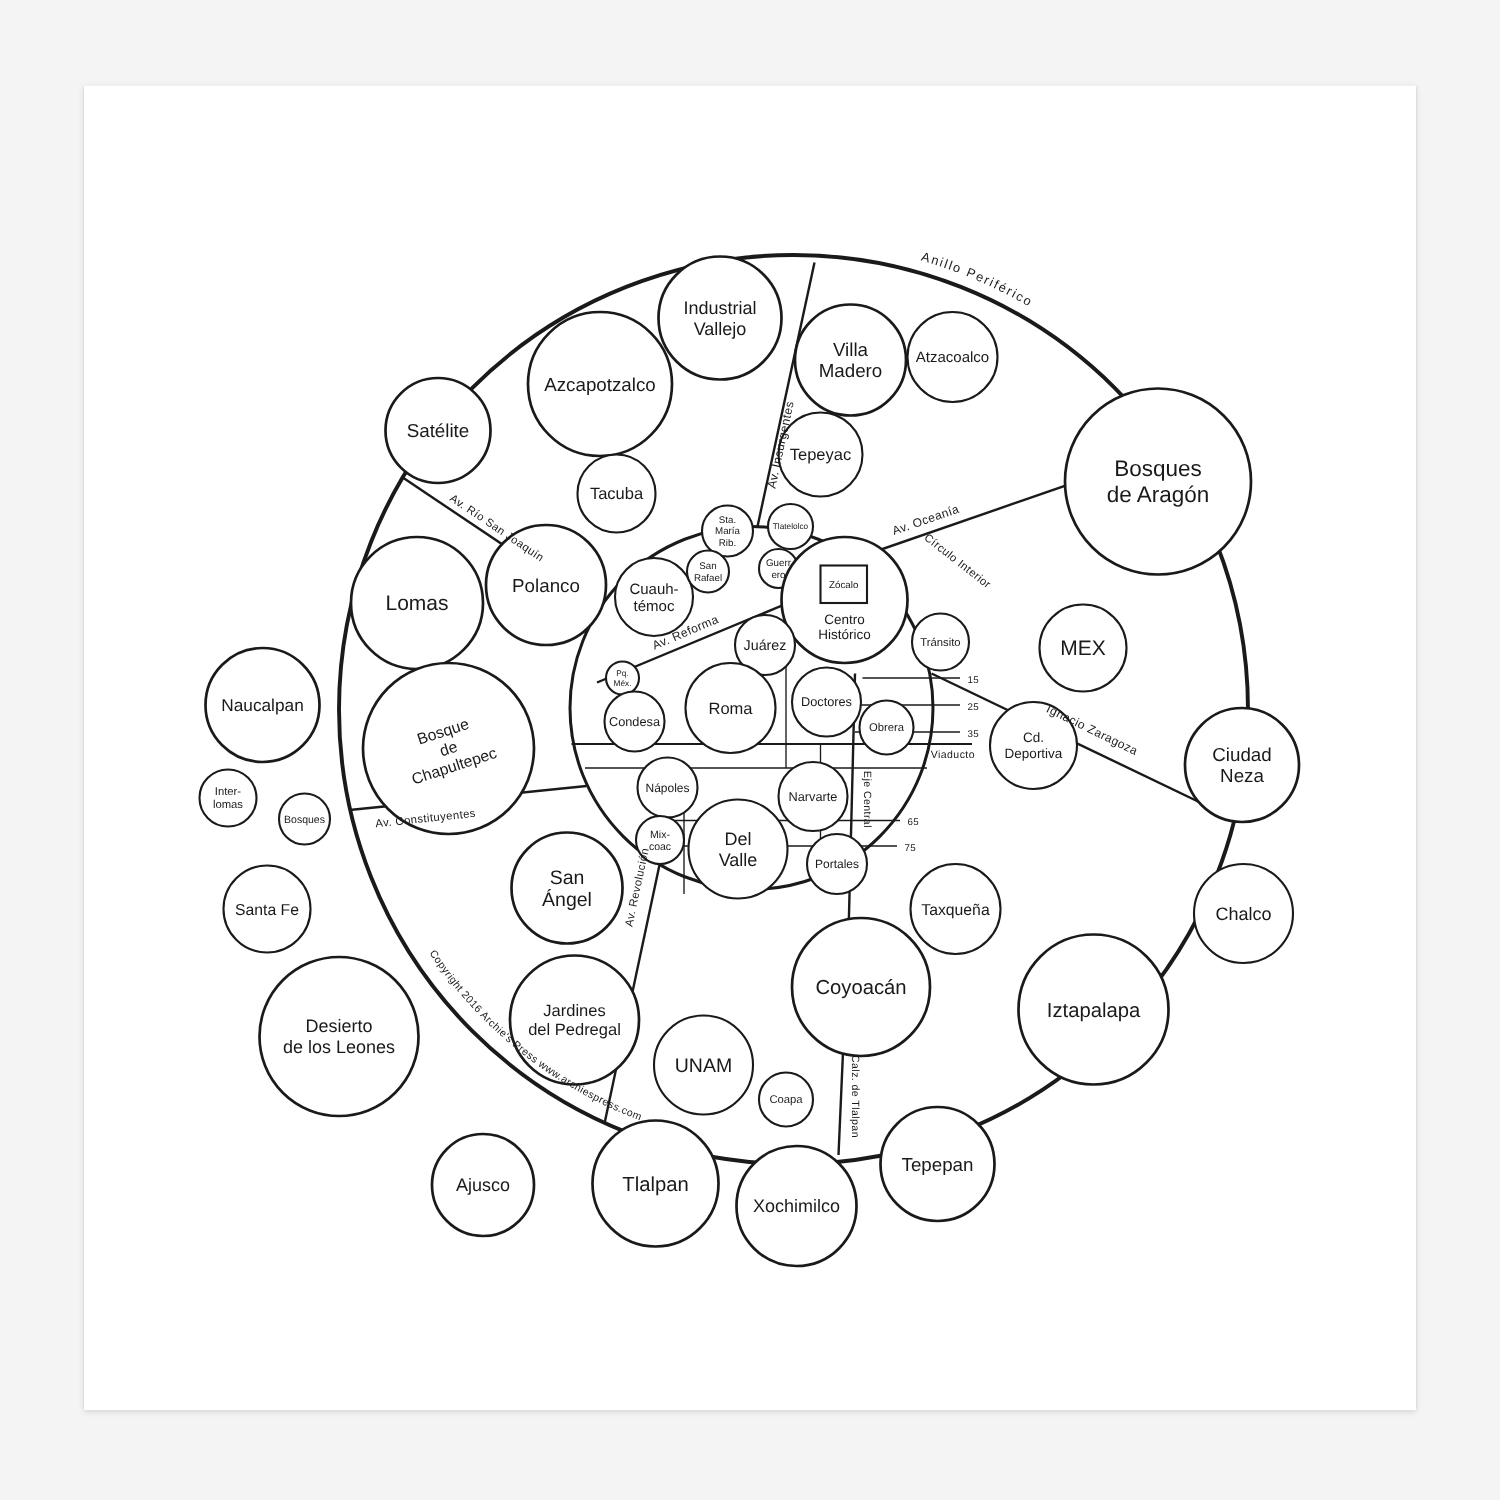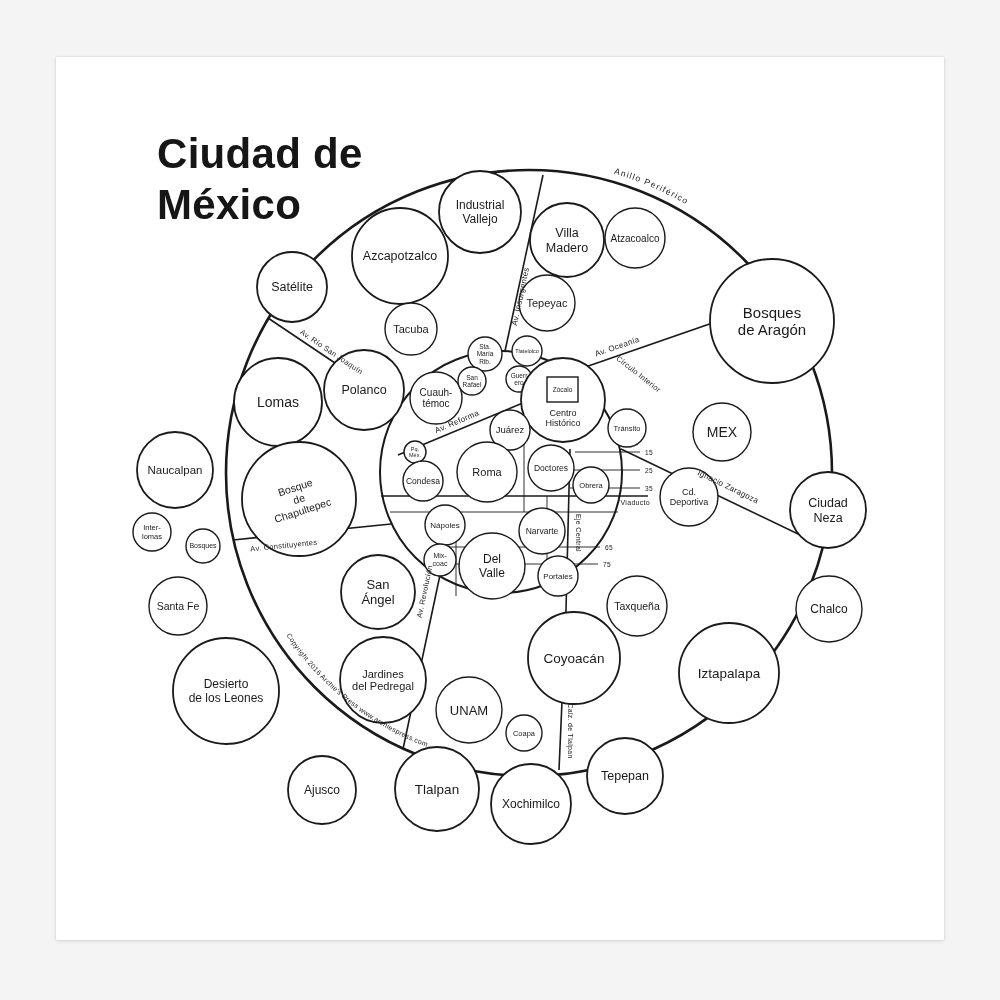--- a/index.html
+++ b/index.html
@@ -22,24 +22,20 @@
     letter-spacing:.3px;color:#161616;
   }
   svg.map{position:absolute;left:0;top:0;width:1000px;height:1000px;}
   svg.map text{font-family:"Liberation Sans", sans-serif;}
 </style>
 </head>
 <body>
 
 <div class="stage">
   <div class="poster"></div>
-  <div class="title">
-    <div>Ciudad de</div>
-    <div>México</div>
-  </div>
   <svg class="map" viewBox="0 0 1000 1000">
       <defs>
         <path id="arcpath0" d="M 604 171 A 311 311 0 0 1 749 253" fill="none"></path>
         <path id="arcpath1" d="M 284 632 A 292 292 0 0 0 468 759" fill="none"></path>
       </defs>
       <circle cx="529" cy="473" r="303" fill="none" stroke="#1a1a1a" stroke-width="2.6"></circle>
       <circle cx="501" cy="472" r="121" fill="none" stroke="#1a1a1a" stroke-width="2"></circle>
       <line x1="543" y1="175" x2="505" y2="351" stroke="#1a1a1a" stroke-width="1.6"></line>
       <line x1="268" y1="318" x2="399" y2="406" stroke="#1a1a1a" stroke-width="1.6"></line>
       <line x1="571" y1="372" x2="779" y2="300" stroke="#1a1a1a" stroke-width="1.6"></line>

